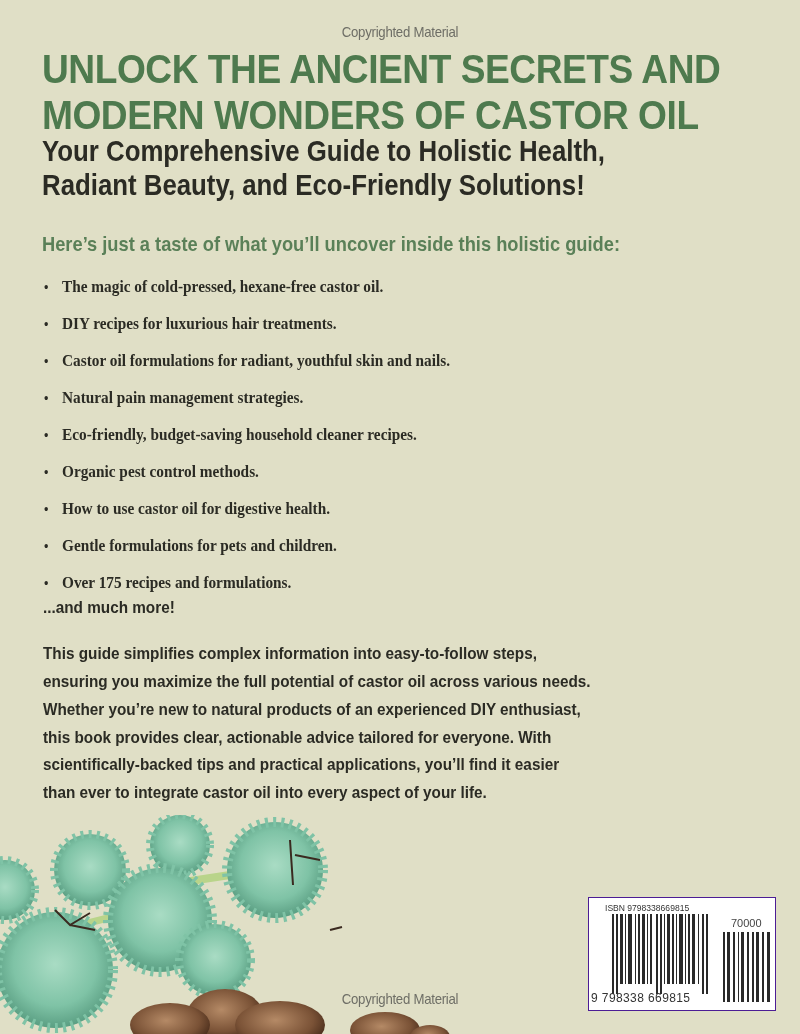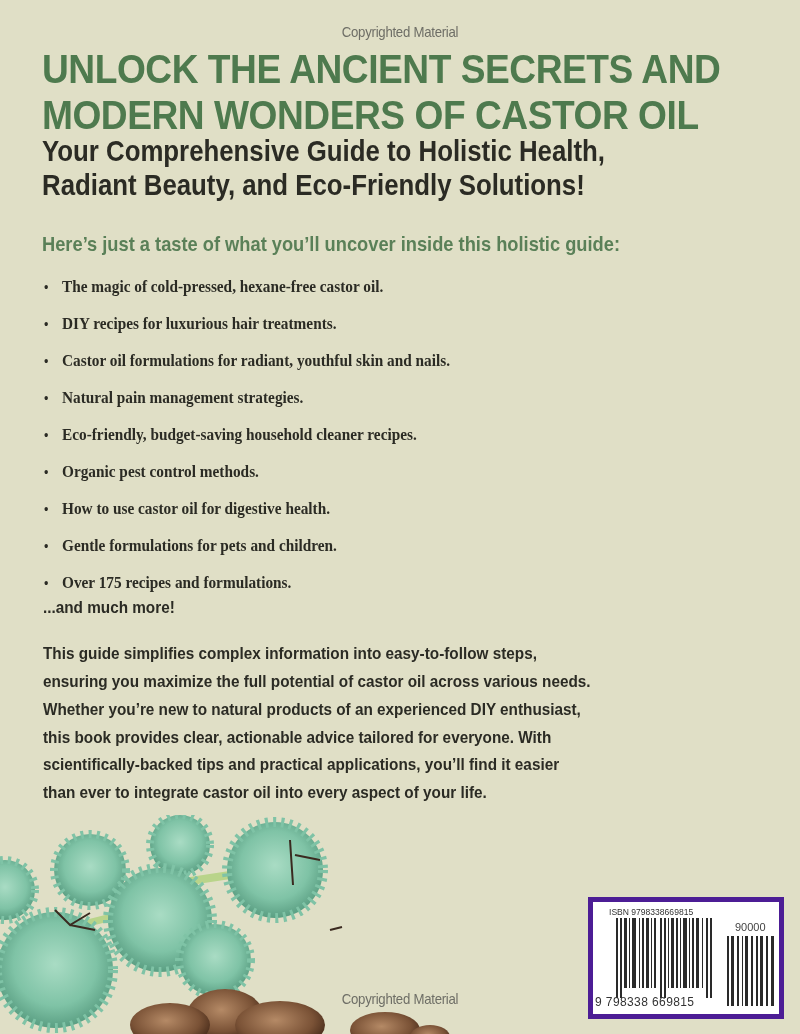--- a/index.html
+++ b/index.html
@@ -48,21 +48,21 @@
     }
     .more { top: 598px; }
     .para { line-height: 27.5px; }
     .para.p1 { top: 640px; }
     .para.p2 { top: 696px; }
     .plant {
       position: absolute; left: 0; top: 815px; width: 480px; height: 219px;
     }
     .barcode-box {
       position: absolute; left: 588px; top: 897px; width: 186px; height: 112px;
-      background: #ffffff; border: 5px solid #4c1d95;
+      background: #ffffff; border: 1px solid #4c1d95;
     }
     .isbn-label {
       position: absolute; left: 16px; top: 4px; font-size: 9.5px; color: #333;
       transform-origin: left top; transform: scaleX(0.9); white-space: nowrap;
     }
     .price { position: absolute; left: 142px; top: 19px; font-size: 11px; color: #444; }
     .bars-main { position: absolute; left: 23px; top: 16px; width: 97px; height: 80px; }
     .bars-add { position: absolute; left: 134px; top: 34px; width: 50px; height: 70px; }
     .isbn-digits {
       position: absolute; left: 2px; top: 93px; font-size: 12px; color: #333;
@@ -170,21 +170,21 @@
         <rect x="64" y="0" width="1" height="70"></rect>
       <rect x="67" y="0" width="4" height="70"></rect>
         <rect x="73" y="0" width="1" height="70"></rect>
       <rect x="76" y="0" width="2" height="70"></rect>
         <rect x="80" y="0" width="3" height="70"></rect>
       <rect x="86" y="0" width="1" height="70"></rect>
         <rect x="90" y="0" width="2" height="80"></rect>
       <rect x="94" y="0" width="2" height="80"></rect>
     </g>
   </svg>
-  <div class="price">90000</div>
+  <div class="price">70000</div>
   <svg class="bars-add" viewBox="0 0 50 70" preserveAspectRatio="none">
     <g fill="#2a2a2a">
       <rect x="0" y="0" width="2" height="70"></rect>
         <rect x="4" y="0" width="3" height="70"></rect>
       <rect x="10" y="0" width="2" height="70"></rect>
         <rect x="15" y="0" width="1" height="70"></rect>
       <rect x="18" y="0" width="3" height="70"></rect>
         <rect x="24" y="0" width="2" height="70"></rect>
       <rect x="29" y="0" width="2" height="70"></rect>
         <rect x="33" y="0" width="3" height="70"></rect>

